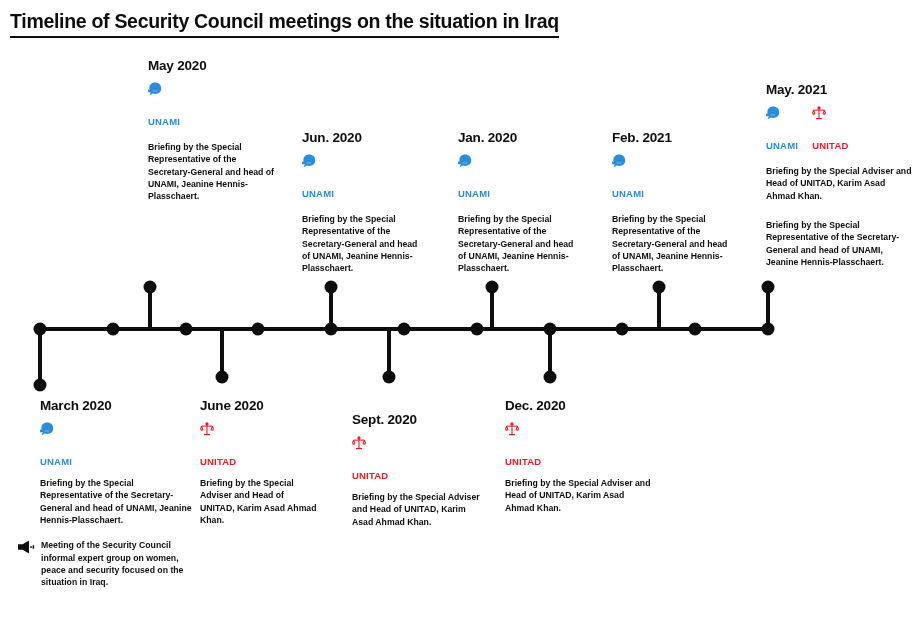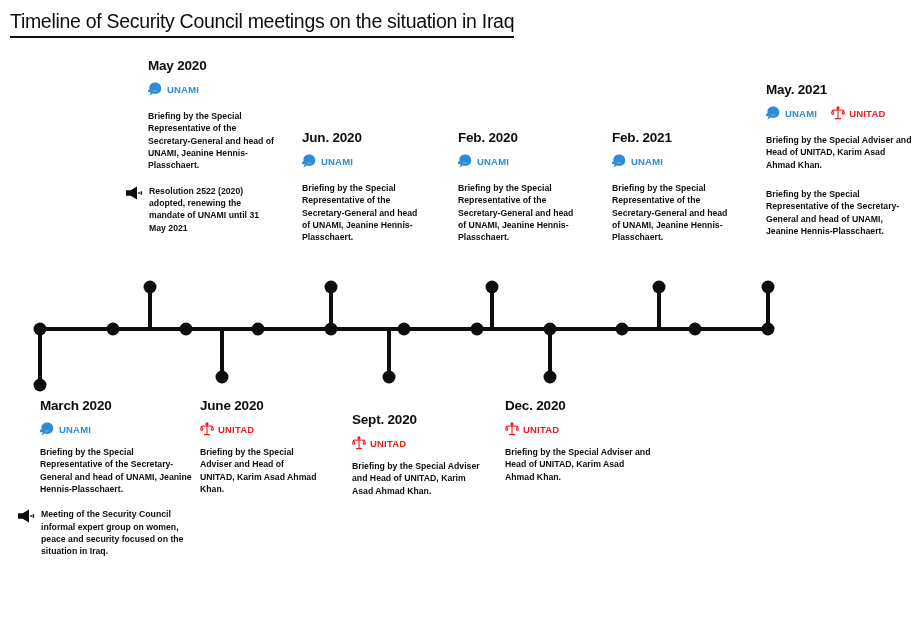--- a/index.html
+++ b/index.html
@@ -18,21 +18,21 @@
     background: #ffffff;
     overflow: hidden;
   }
 
   
   .title {
     position: absolute;
     left: 10px;
     top: 10px;
     font-size: 19.5px;
-    font-weight: normal;
+    font-weight: bold;
     color: #0d0d0d;
     letter-spacing: -0.3px;
     white-space: nowrap;
     padding-bottom: 3px;
     border-bottom: 2.5px solid #0d0d0d;
   }
 
   
   .axis-line {
     position: absolute;
@@ -79,22 +79,23 @@
     white-space: nowrap;
   }
   .badge-row {
     display: flex;
     align-items: center;
     gap: 14px;
     margin-bottom: 10px;
   }
   .badge {
     display: flex;
-    align-items: center;
-    gap: 4px;
+    align-items: flex-start;
+    gap: 20px;
+    flex-direction: column;
   }
   .badge-label {
     font-size: 9.5px;
     font-weight: bold;
     letter-spacing: 0.2px;
   }
   .badge.unami .badge-label { color: #2b8cd9; }
   .badge.unitad .badge-label { color: #ef1b23; }
   .badge svg { display: block; }
 
@@ -193,28 +194,20 @@
         <div class="badge-row">
           <div class="badge unami">
             <svg width="15" height="14" viewBox="0 0 15 14">
               <path fill="#2b8cd9" d="M7.3 0.6C3.9 0.6 1.4 2.8 1.4 5.8c0 0.7 0.1 1.3 0.3 1.8H0.7C0.3 7.6 0 7.9 0 8.3v1.2c0 0.4 0.3 0.7 0.7 0.7h2.1l-1.4 3.3 3.4-1.9c0.8 0.2 1.7 0.3 2.5 0.3 3.4 0 5.9-2.2 5.9-5.2C13.2 2.8 10.7 0.6 7.3 0.6z"></path>
               <path fill="#ffffff" opacity="0.35" d="M4.6 8.4h4.3v1.1H4.6z"></path>
             </svg>
             <span class="badge-label">UNAMI</span>
           </div>
         </div>
         <p class="entry-text">Briefing by the Special Representative of the Secretary-General and head of UNAMI, Jeanine Hennis-Plasschaert.</p>
-        <div class="note">
-          <span class="mega"><svg width="17" height="14" viewBox="0 0 17 14">
-              <path fill="#0d0d0d" d="M0 4.2h4.6L11 0.4v13.2L4.6 9.8H0z"></path>
-              <rect fill="#0d0d0d" x="12.3" y="6.2" width="1.5" height="1.7"></rect>
-              <rect fill="#0d0d0d" x="14.6" y="5.3" width="1.5" height="3.4"></rect>
-            </svg></span>
-          <span class="note-text">Resolution 2522 (2020) adopted, renewing the mandate of UNAMI until 31 May 2021</span>
-        </div>
       </div>
       <div class="entry" style="left: 200px; width: 118px; top: 398px;">
         <div class="entry-date">June 2020</div>
         <div class="badge-row">
           <div class="badge unitad">
             <svg width="14" height="14" viewBox="0 0 14 14">
               <g fill="none" stroke="#ef1b23" stroke-width="1.1">
                 <line x1="7" y1="2.4" x2="7" y2="12.4"></line>
                 <line x1="1.6" y1="4.1" x2="12.4" y2="4.1"></line>
                 <path d="M1.6 4.1 L0.4 7.4 M1.6 4.1 L2.8 7.4"></path>
@@ -258,21 +251,21 @@
               <circle cx="7" cy="1.9" r="1.6" fill="#ef1b23"></circle>
               <path fill="#ef1b23" d="M0.2 7.2h3.2a1.6 1.6 0 0 1-3.2 0z"></path>
               <path fill="#ef1b23" d="M10.6 7.2h3.2a1.6 1.6 0 0 1-3.2 0z"></path>
             </svg>
             <span class="badge-label">UNITAD</span>
           </div>
         </div>
         <p class="entry-text">Briefing by the Special Adviser and Head of UNITAD, Karim Asad Ahmad Khan.</p>
       </div>
       <div class="entry" style="left: 458px; width: 120px; top: 130px; height: 248px; display: flex; flex-direction: column; justify-content: flex-start;">
-        <div class="entry-date">Feb. 2020</div>
+        <div class="entry-date">Jan. 2020</div>
         <div class="badge-row">
           <div class="badge unami">
             <svg width="15" height="14" viewBox="0 0 15 14">
               <path fill="#2b8cd9" d="M7.3 0.6C3.9 0.6 1.4 2.8 1.4 5.8c0 0.7 0.1 1.3 0.3 1.8H0.7C0.3 7.6 0 7.9 0 8.3v1.2c0 0.4 0.3 0.7 0.7 0.7h2.1l-1.4 3.3 3.4-1.9c0.8 0.2 1.7 0.3 2.5 0.3 3.4 0 5.9-2.2 5.9-5.2C13.2 2.8 10.7 0.6 7.3 0.6z"></path>
               <path fill="#ffffff" opacity="0.35" d="M4.6 8.4h4.3v1.1H4.6z"></path>
             </svg>
             <span class="badge-label">UNAMI</span>
           </div>
         </div>
         <p class="entry-text">Briefing by the Special Representative of the Secretary-General and head of UNAMI, Jeanine Hennis-Plasschaert.</p>

